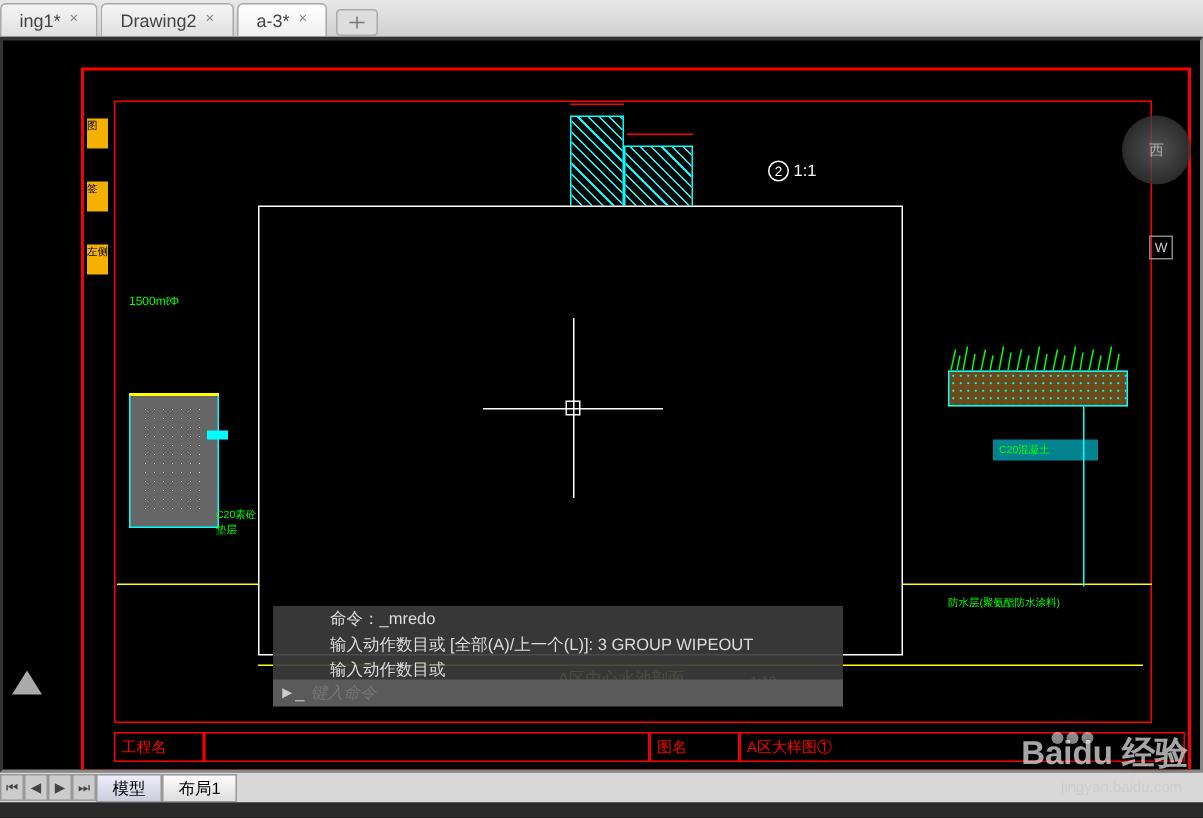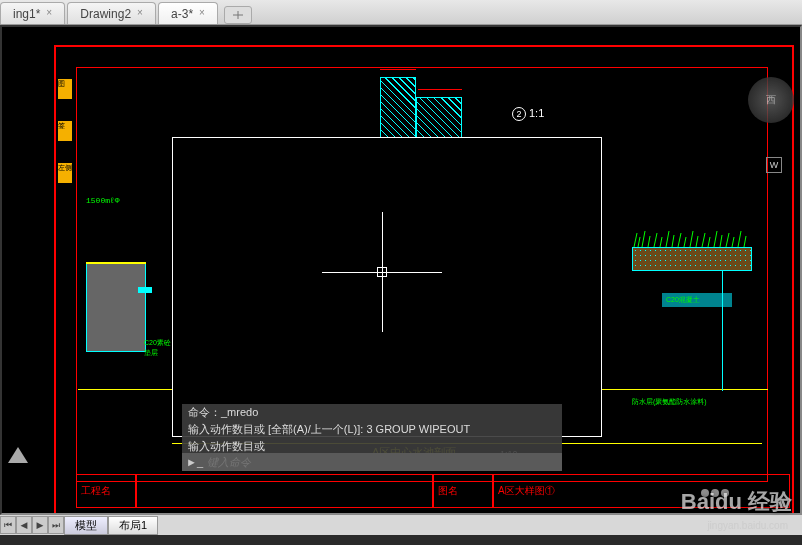--- a/index.html
+++ b/index.html
@@ -16,21 +16,21 @@
 .side-label { position: absolute; left: 0; top: 27px; font-size: 11px; color: #ccc; background: #5a5a5a; padding: 1px 2px; }
 
 
 .canvas-area { position: absolute; left: 0; top: 25px; right: 0; bottom: 30px; background: #000; overflow: hidden; border: 2px inset #888; }
 
 
 .dwg-frame { position: absolute; left: 52px; top: 18px; width: 740px; height: 470px; border: 2px solid #ff0000; }
 .dwg-inner { position: absolute; left: 74px; top: 40px; width: 692px; height: 415px; border: 1px solid #ff0000; }
 
 
-.title-block { position: absolute; left: 74px; bottom: 5px; right: 10px; height: 34px; display: flex; font-size: 10px; }
+.title-block { position: absolute; left: 74px; bottom: 5px; right: 10px; height: 20px; display: flex; font-size: 10px; }
 .tb-cell { border: 1px solid #ff0000; padding: 1px 4px; display: flex; align-items: center; }
 .tb-label { color: #ff0000; width: 60px; }
 .tb-val { color: #ff0000; flex: 1; text-align: center; }
 
 
 .detail-top { position: absolute; left: 378px; top: 42px; width: 90px; height: 80px; }
 .hatch { background: repeating-linear-gradient(45deg, #00ffff 0, #00ffff 1px, transparent 1px, transparent 5px); }
 .detail-rect1 { position: absolute; left: 0; top: 8px; width: 36px; height: 62px; border: 1px solid #00ffff; }
 .detail-rect2 { position: absolute; left: 36px; top: 28px; width: 46px; height: 42px; border: 1px solid #00ffff; }
 .detail-dim { position: absolute; border-top: 1px solid #ff0000; }
@@ -44,21 +44,21 @@
 .crosshair { position: absolute; left: 380px; top: 245px; z-index: 10; pointer-events: none; }
 .crosshair .hline { position: absolute; width: 120px; height: 1px; background: #fff; left: -60px; top: 0; }
 .crosshair .vline { position: absolute; width: 1px; height: 120px; background: #fff; left: 0; top: -60px; }
 .crosshair .box { position: absolute; width: 10px; height: 10px; border: 1px solid #fff; left: -5px; top: -5px; }
 
 
 .detail-l { position: absolute; left: 84px; top: 175px; width: 90px; height: 180px; }
 .detail-l .greyrect { position: absolute; left: 0; top: 60px; width: 60px; height: 90px; background: #666; border: 1px solid #00ffff; }
 .detail-l .dotfill { position: absolute; left: 8px; top: 68px; width: 44px; height: 74px; background-image: radial-gradient(#fff 0.5px, transparent 0.5px); background-size: 6px 6px; }
 .detail-l .yline { position: absolute; left: 0; top: 60px; width: 60px; border-top: 2px solid #ffff00; }
-.detail-l .label1 { position: absolute; left: 0; top: -6px; font-size: 8px; color: #00ff00; font-family: Liberation Mono, monospace; }
+.detail-l .label1 { position: absolute; left: 0; top: -6px; font-size: 8px; color: #00ff00; }
 .detail-l .label2 { position: absolute; left: 58px; top: 136px; font-size: 7px; color: #00ff00; }
 
 .left-legend { position: absolute; left: 56px; top: 52px; width: 16px; display: flex; flex-direction: column; gap: 22px; }
 .left-legend div { width: 14px; height: 20px; background: #f5b000; font-size: 7px; color: #000; }
 
 .detail-r { position: absolute; left: 600px; top: 170px; width: 160px; height: 200px; }
 .grass { position: absolute; left: 30px; top: 30px; width: 120px; height: 20px; }
 .grass svg { width: 100%; height: 100%; }
 .brown { position: absolute; left: 30px; top: 50px; width: 120px; height: 24px; background: #6b4a1a; border: 1px solid #00ffff; }
 .dots { background-image: radial-gradient(#00ffff 0.5px, transparent 0.5px); background-size: 5px 5px; }
@@ -80,21 +80,21 @@
 
 
 .viewcube { position: absolute; right: 6px; top: 50px; width: 46px; height: 46px; border-radius: 50%; background: radial-gradient(#666, #222); opacity: 0.8; display: flex; align-items: center; justify-content: center; font-size: 10px; color: #ccc; }
 .wcs { position: absolute; right: 18px; top: 130px; width: 16px; height: 16px; border: 1px solid #888; color: #ccc; font-size: 9px; text-align: center; line-height: 14px; }
 
 
 .ucs { position: absolute; left: 6px; bottom: 36px; width: 30px; height: 30px; }
 .ucs .tri { width: 0; height: 0; border-left: 10px solid transparent; border-right: 10px solid transparent; border-bottom: 16px solid #aaa; }
 
 
-.cmd-panel { position: absolute; left: 180px; bottom: 58px; width: 380px; background: rgba(60,60,60,0.92); font-size: 11px; color: #ddd; font-family: Consolas, monospace; z-index: 8; }
+.cmd-panel { position: absolute; left: 180px; bottom: 58px; width: 380px; background: rgba(60,60,60,0.92); font-size: 11px; color: #ddd; font-family: Consolas, monospace; z-index: 8; padding-left: 32px; }
 .cmd-panel .line { padding: 1px 6px; white-space: nowrap; }
 .cmd-input-row { position: absolute; left: 180px; bottom: 42px; width: 380px; height: 18px; background: #5a5a5a; display: flex; align-items: center; padding: 0 4px; z-index: 8; }
 .cmd-arrow { color: #ccc; font-size: 11px; margin-right: 4px; }
 .cmd-input { flex: 1; background: transparent; border: none; color: #bbb; font-size: 11px; font-style: italic; outline: none; }
 
 
 .layout-tabs { position: absolute; left: 0; bottom: 10px; height: 20px; display: flex; align-items: center; background: #d8d8d8; width: 100%; font-size: 11px; }
 .nav-btn { width: 16px; height: 18px; background: #ccc; border: 1px solid #999; display: flex; align-items: center; justify-content: center; font-size: 9px; color: #444; cursor: pointer; }
 .ltab { padding: 1px 10px; background: linear-gradient(#fff,#ddd); border: 1px solid #999; cursor: pointer; }
 .ltab.active { background: linear-gradient(#eef,#ccd); text-align: center; }

